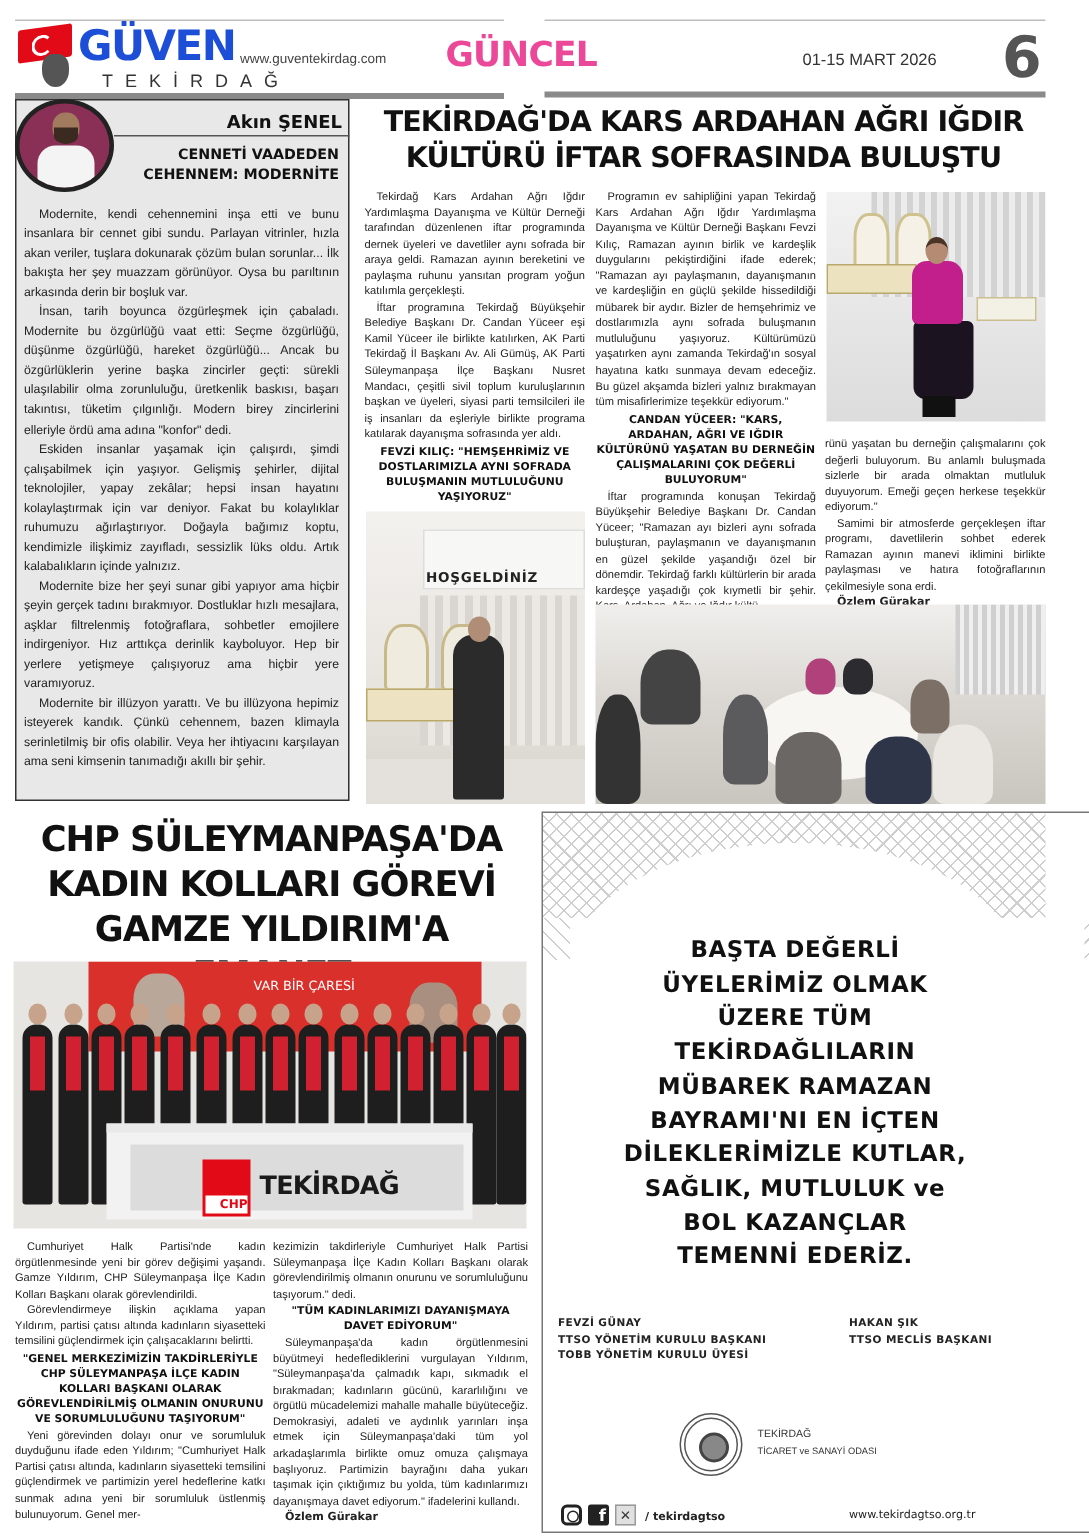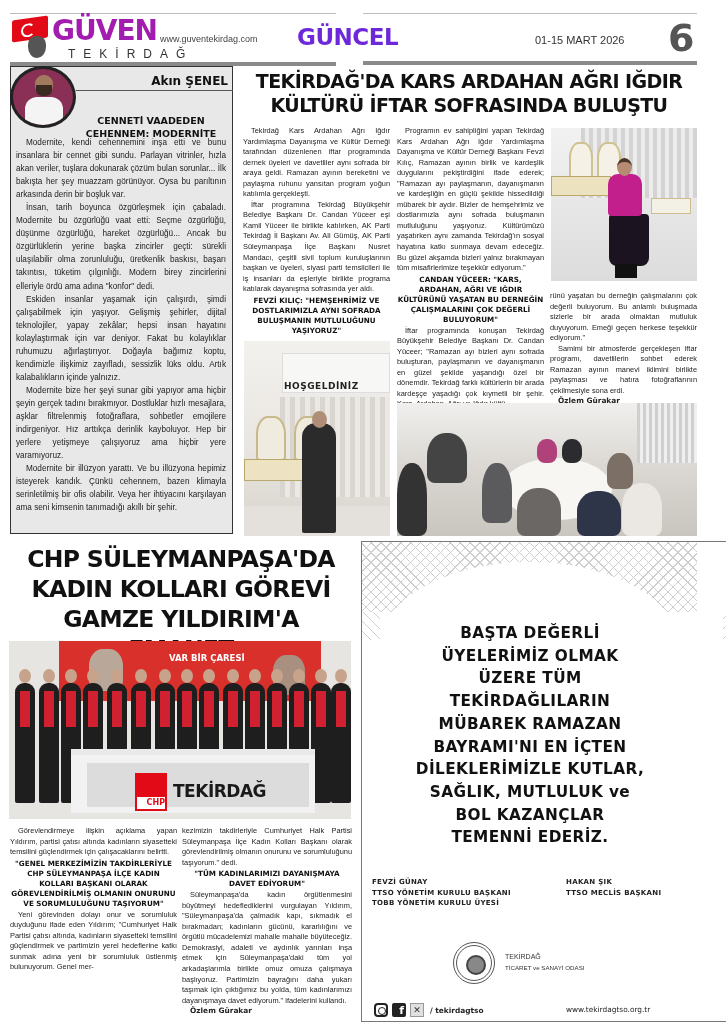--- a/index.html
+++ b/index.html
@@ -6,38 +6,38 @@
   html, body { width: 726px; height: 1024px; background: #ffffff; overflow: hidden; }
   body { position: relative; font-family: "Liberation Sans", sans-serif; color: #1a1a1a; }
 
   
   .hdr-topline { position: absolute; left: 10px; top: 13px; width: 326px; height: 1px; background: #bdbdbd; }
   .hdr-topline2 { position: absolute; left: 363px; top: 13px; width: 334px; height: 1px; background: #bdbdbd; }
   .logo { position: absolute; left: 10px; top: 14px; width: 150px; height: 46px; }
   .logo-flag { position: absolute; left: 2px; top: 4px; width: 36px; height: 22px; background: #e30a17; transform: skewY(-8deg); border-radius: 2px; }
   .logo-flag::after { content: ""; position: absolute; left: 9px; top: 5px; width: 10px; height: 10px; border-radius: 50%; border: 2px solid #fff; border-right-color: transparent; }
   .logo-face { position: absolute; left: 18px; top: 22px; width: 18px; height: 22px; background: #555; border-radius: 40% 40% 50% 50%; }
-  .logo-guven { position: absolute; left: 42px; top: 2px; font-family: "DejaVu Sans", sans-serif; font-weight: 900; font-size: 28px; color: #a21caf; letter-spacing: -1px; line-height: 30px; }
+  .logo-guven { position: absolute; left: 42px; top: 2px; font-family: "DejaVu Sans", sans-serif; font-weight: 900; font-size: 28px; color: #1d4ed8; letter-spacing: -1px; line-height: 30px; }
   .logo-tekirdag { position: absolute; left: 58px; top: 34px; font-size: 12px; letter-spacing: 8px; color: #333; line-height: 12px; }
   .hdr-url { position: absolute; left: 160px; top: 34px; font-size: 9px; color: #444; }
-  .hdr-section { position: absolute; left: 297px; top: 24px; font-family: "DejaVu Sans", sans-serif; font-weight: 900; font-size: 23px; color: #6d28d9; letter-spacing: -0.5px; }
+  .hdr-section { position: absolute; left: 297px; top: 24px; font-family: "DejaVu Sans", sans-serif; font-weight: 900; font-size: 23px; color: #ec4899; letter-spacing: -0.5px; }
   .hdr-date { position: absolute; left: 535px; top: 34px; font-size: 11px; color: #333; }
   .hdr-page { position: absolute; left: 668px; top: 18px; font-family: "DejaVu Sans", sans-serif; font-weight: 900; font-size: 38px; color: #555; line-height: 40px; }
   .hdr-bar { position: absolute; left: 10px; top: 62px; width: 326px; height: 4px; background: #8a8a8a; }
   .hdr-bar2 { position: absolute; left: 363px; top: 61px; width: 334px; height: 4px; background: #8a8a8a; }
 
   
   .col-box { position: absolute; left: 10px; top: 66px; width: 223px; height: 468px; background: #e8e8e8; border: 1px solid #333; }
   .avatar { position: absolute; left: 10px; top: 66px; width: 66px; height: 62px; border-radius: 50%; background: #8a2f55; border: 3px solid #222; overflow: hidden; }
   .avatar .head { position: absolute; left: 22px; top: 6px; width: 18px; height: 20px; background: #a27a5e; border-radius: 45%; }
   .avatar .beard { position: absolute; left: 23px; top: 16px; width: 16px; height: 11px; background: #3a2a20; border-radius: 0 0 50% 50%; }
   .avatar .shirt { position: absolute; left: 12px; top: 28px; width: 38px; height: 34px; background: #f4f4f4; border-radius: 12px 12px 0 0; }
   .col-author { position: absolute; left: 80px; top: 74px; width: 148px; text-align: right; font-family: "DejaVu Sans", sans-serif; font-weight: 900; font-size: 12px; color: #111; }
   .col-author-line { position: absolute; left: 76px; top: 90px; width: 157px; height: 1px; background: #555; }
-  .col-title { position: absolute; left: 76px; top: 97px; width: 150px; text-align: center; font-family: "DejaVu Sans", sans-serif; font-weight: 900; font-size: 9.5px; line-height: 13px; color: #111; margin-top: 17px; }
+  .col-title { position: absolute; left: 76px; top: 97px; width: 150px; text-align: right; font-family: "DejaVu Sans", sans-serif; font-weight: 900; font-size: 9.5px; line-height: 13px; color: #111; }
   .col-body { position: absolute; left: 16px; top: 136px; width: 210px; font-size: 8.2px; line-height: 13.05px; text-align: justify; color: #222; }
   .col-body p { text-indent: 10px; }
 
   
   .art1-title { position: absolute; left: 241px; top: 69px; width: 456px; text-align: center; font-family: "DejaVu Sans", sans-serif; font-weight: 900; font-size: 19px; line-height: 24px; color: #111; letter-spacing: -0.6px; }
   .art-text { font-size: 7.4px; line-height: 10.55px; text-align: justify; color: #222; }
   .art-text p { text-indent: 8px; }
   .art-text .sub { text-indent: 0; text-align: center; font-family: "DejaVu Sans", sans-serif; font-weight: 900; font-size: 7.2px; line-height: 10px; color: #111; margin: 1px 0; }
   .art-text .byline { text-indent: 8px; font-weight: bold; font-family: "DejaVu Sans", sans-serif; font-size: 7.4px; }
   .a1c1 { position: absolute; left: 243px; top: 126px; width: 147px; }
@@ -71,21 +71,21 @@
   .ph-dinner .tbl { position: absolute; left: 105px; top: 55px; width: 110px; height: 62px; background: #f7f6f2; border-radius: 50%; }
   .ph-dinner .p { position: absolute; border-radius: 45% 45% 8px 8px; }
   .ph-dinner .wall { position: absolute; left: 240px; top: 0; width: 60px; height: 60px; background: repeating-linear-gradient(90deg, #cfcfcf 0 3px, #efefef 3px 6px); }
 
   
   .chp-title { position: absolute; left: 8px; top: 544px; width: 346px; text-align: center; font-family: "DejaVu Sans", sans-serif; font-weight: 900; font-size: 23.5px; line-height: 30px; letter-spacing: -0.7px; color: #111; }
   .ph-chp { left: 9px; top: 641px; width: 342px; height: 178px; background: #e7e5e2; }
   .ph-chp .back { position: absolute; left: 50px; top: 0; width: 262px; height: 60px; background: #d9302b; }
   .ph-chp .portrait1 { position: absolute; left: 80px; top: 8px; width: 34px; height: 42px; background: #b9a79a; border-radius: 40% 40% 10px 10px; }
   .ph-chp .portrait2 { position: absolute; left: 264px; top: 14px; width: 32px; height: 40px; background: #a98f80; border-radius: 40% 40% 10px 10px; }
-  .ph-chp .bannertext { position: absolute; left: 160px; top: 12px; font-family: "DejaVu Sans", sans-serif; font-weight: 700; font-size: 8.5px; color: #fff; }
+  .ph-chp .bannertext { position: absolute; left: 160px; top: 12px; font-family: "DejaVu Sans", sans-serif; font-weight: 400; font-size: 8.5px; color: #fff; }
   .ph-chp .lady { position: absolute; top: 42px; width: 20px; height: 120px; background: #1e1e1e; border-radius: 9px 9px 2px 2px; }
   .ph-chp .lady::before { content: ""; position: absolute; left: 4px; top: -14px; width: 12px; height: 14px; background: #c8a38b; border-radius: 50%; }
   .ph-chp .lady::after { content: ""; position: absolute; left: 5px; top: 8px; width: 10px; height: 36px; background: #d1202f; }
   .ph-chp .desk { position: absolute; left: 62px; top: 108px; width: 244px; height: 64px; background: #f2f2f2; border-top: 6px solid #e9e9e9; }
   .ph-chp .desk-inner { position: absolute; left: 16px; top: 8px; width: 222px; height: 44px; background: #dcdcdc; }
   .ph-chp .chp-logo { position: absolute; left: 48px; top: 10px; width: 32px; height: 38px; background: #e30a17; }
   .ph-chp .chp-logo span { position: absolute; left: 2px; bottom: 2px; width: 28px; height: 12px; background: #fff; color: #e30a17; font-family: "DejaVu Sans", sans-serif; font-weight: 900; font-size: 8px; text-align: right; line-height: 12px; }
   .ph-chp .chp-word { position: absolute; left: 86px; top: 18px; font-family: "DejaVu Sans", sans-serif; font-weight: 900; font-size: 17px; color: #1a1a1a; letter-spacing: -0.5px; }
 
   .c2c1 { position: absolute; left: 10px; top: 826px; width: 167px; }
@@ -228,20 +228,21 @@
   <div class="desk">
     <div class="desk-inner">
       <div class="chp-logo">
           <span>CHP</span>
         </div>
       <div class="chp-word">TEKİRDAĞ</div>
     </div>
   </div>
 </div>
 <div class="c2c1 art-text">
+  <p>Cumhuriyet Halk Partisi'nde kadın örgütlenmesinde yeni bir görev değişimi yaşandı. Gamze Yıldırım, CHP Süleymanpaşa İlçe Kadın Kolları Başkanı olarak görevlendirildi.</p>
   <p>Görevlendirmeye ilişkin açıklama yapan Yıldırım, partisi çatısı altında kadınların siyasetteki temsilini güçlendirmek için çalışacaklarını belirtti.</p>
   <p class="sub">"GENEL MERKEZİMİZİN TAKDİRLERİYLE CHP SÜLEYMANPAŞA İLÇE KADIN KOLLARI BAŞKANI OLARAK GÖREVLENDİRİLMİŞ OLMANIN ONURUNU VE SORUMLULUĞUNU TAŞIYORUM"</p>
   <p>Yeni görevinden dolayı onur ve sorumluluk duyduğunu ifade eden Yıldırım; "Cumhuriyet Halk Partisi çatısı altında, kadınların siyasetteki temsilini güçlendirmek ve partimizin yerel hedeflerine katkı sunmak adına yeni bir sorumluluk üstlenmiş bulunuyorum. Genel mer-</p>
 </div>
 <div class="c2c2 art-text">
   <p style="text-indent:0">kezimizin takdirleriyle Cumhuriyet Halk Partisi Süleymanpaşa İlçe Kadın Kolları Başkanı olarak görevlendirilmiş olmanın onurunu ve sorumluluğunu taşıyorum." dedi.</p>
   <p class="sub">"TÜM KADINLARIMIZI DAYANIŞMAYA DAVET EDİYORUM"</p>
   <p>Süleymanpaşa'da kadın örgütlenmesini büyütmeyi hedeflediklerini vurgulayan Yıldırım, "Süleymanpaşa'da çalmadık kapı, sıkmadık el bırakmadan; kadınların gücünü, kararlılığını ve örgütlü mücadelemizi mahalle mahalle büyüteceğiz. Demokrasiyi, adaleti ve aydınlık yarınları inşa etmek için Süleymanpaşa'daki tüm yol arkadaşlarımla birlikte omuz omuza çalışmaya başlıyoruz. Partimizin bayrağını daha yukarı taşımak için çıktığımız bu yolda, tüm kadınlarımızı dayanışmaya davet ediyorum." ifadelerini kullandı.</p>
   <p class="byline">Özlem Gürakar</p>
 </div>

